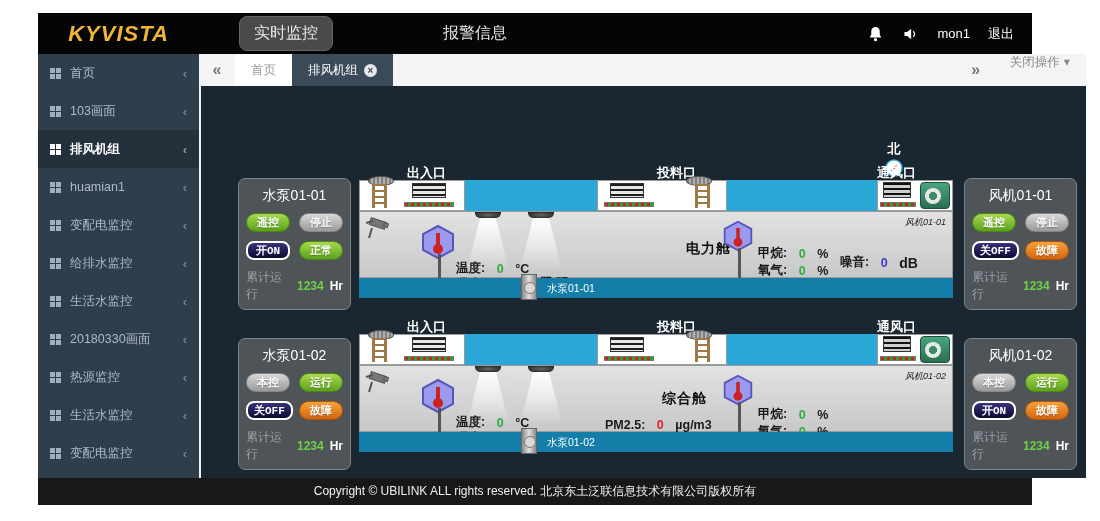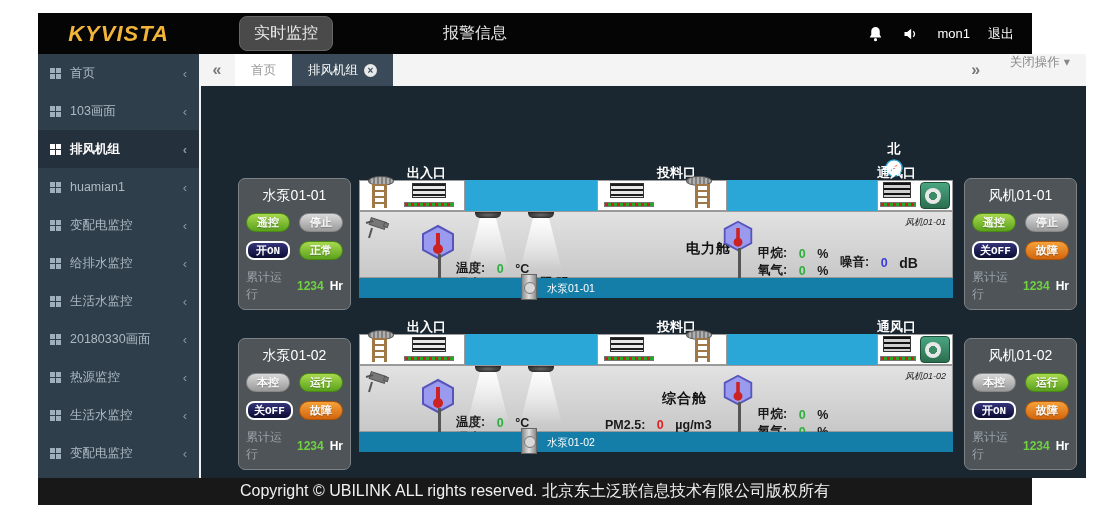--- a/index.html
+++ b/index.html
@@ -90,21 +90,21 @@
   .reading .unit { font-weight:bold; }
   .val-green { color:#2fae3f; }
   .val-orange { color:#ef8420; }
   .val-blue { color:#3a3ad8; }
   .val-red { color:#e02020; }
   .cabin-lab { position:absolute; color:#111; font-size:14px; font-weight:bold; letter-spacing:1px; }
   .fan-tag { position:absolute; right:6px; top:4px; color:#222; font-size:9px; font-style:italic; }
   .big-unit { font-size:14px; }
 
   
-  .ftr { position:absolute; left:0; top:465px; width:100%; height:27px; background:#181818; color:#f0f0f0; font-size:16px; display:flex; align-items:center; justify-content:center; }
+  .ftr { position:absolute; left:0; top:465px; width:100%; height:27px; background:#181818; color:#f0f0f0; font-size:12px; display:flex; align-items:center; justify-content:center; }
 </style>
 </head>
 <body>
 
 <div class="app">
 
   <div class="hdr">
     <div class="logo">KYVISTA</div>
     <div class="hnav">
       <div class="hnav-item active">实时监控</div>

